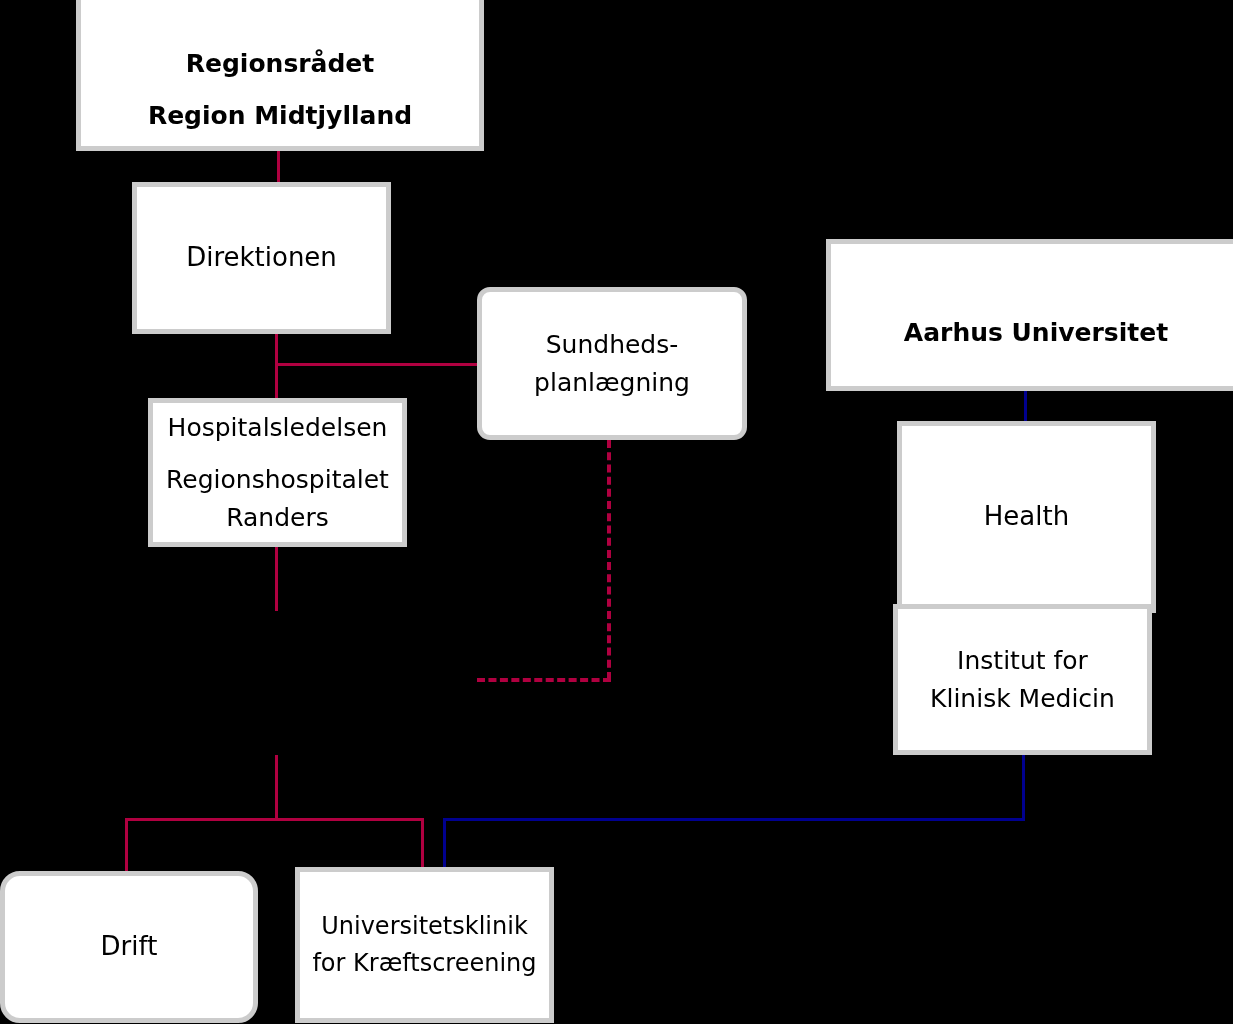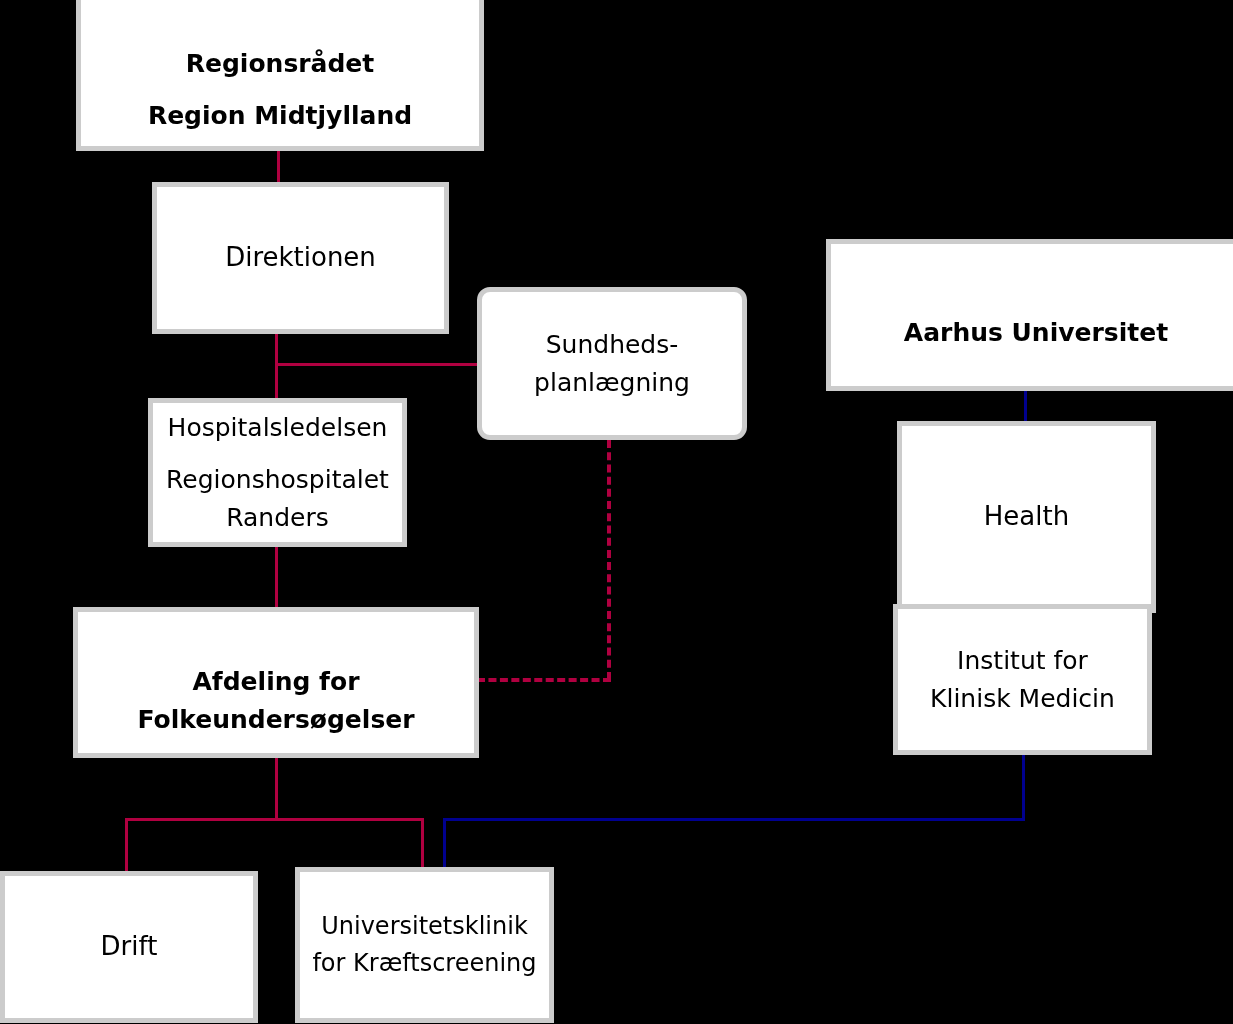--- a/index.html
+++ b/index.html
@@ -105,21 +105,21 @@
 
   <div class="conn h-blue" style="left:443px; top:818px; width:582px;"></div>
 
   <div class="conn v-blue" style="left:443px; top:818px; height:53px;"></div>
 
   <div class="node bold t-25 gap-lg" style="left:76px; top:-8px; width:408px; height:159px;">
     <span class="line">Regionsrådet</span>
     <span class="line">Region Midtjylland</span>
   </div>
 
-  <div class="node t-26" style="left:152px; top:182px; width:297px; height:152px;">
+  <div class="node t-26" style="left:132px; top:182px; width:259px; height:152px;">
     <span class="line">Direktionen</span>
   </div>
 
   <div class="node t-25 gap-sm" style="left:477px; top:287px; width:270px; height:153px;border-radius:13px;">
     <span class="line">Sundheds-</span>
     <span class="line">planlægning</span>
   </div>
 
   <div class="node bold t-25" style="left:826px; top:239px; width:420px; height:152px;">
     <span class="line">Aarhus Universitet</span>
@@ -128,31 +128,27 @@
   <div class="node t-25 gap-sm" style="left:148px; top:398px; width:259px; height:149px;">
     <span class="line" style="margin-bottom:14px;">Hospitalsledelsen</span>
     <span class="line">Regionshospitalet</span>
     <span class="line">Randers</span>
   </div>
 
   <div class="node t-26" style="left:897px; top:421px; width:259px; height:192px;">
     <span class="line">Health</span>
   </div>
 
-  <div class="node bold t-25 gap-sm" style="left:73px; top:607px; width:406px; height:151px;">
-    <span class="line">Afdeling for</span>
-    <span class="line">Folkeundersøgelser</span>
-  </div>
 
   <div class="node t-25 gap-sm" style="left:893px; top:604px; width:259px; height:151px;">
     <span class="line">Institut for</span>
     <span class="line">Klinisk Medicin</span>
   </div>
 
-  <div class="node t-26" style="left:0px; top:871px; width:258px; height:152px;">
+  <div class="node t-26" style="left:0px; top:871px; width:258px; height:152px;border-radius:20px;">
     <span class="line">Drift</span>
   </div>
 
   <div class="node t-24 gap-sm" style="left:295px; top:867px; width:259px; height:156px;">
     <span class="line">Universitetsklinik</span>
     <span class="line">for Kræftscreening</span>
   </div>
 
 </div>
 

